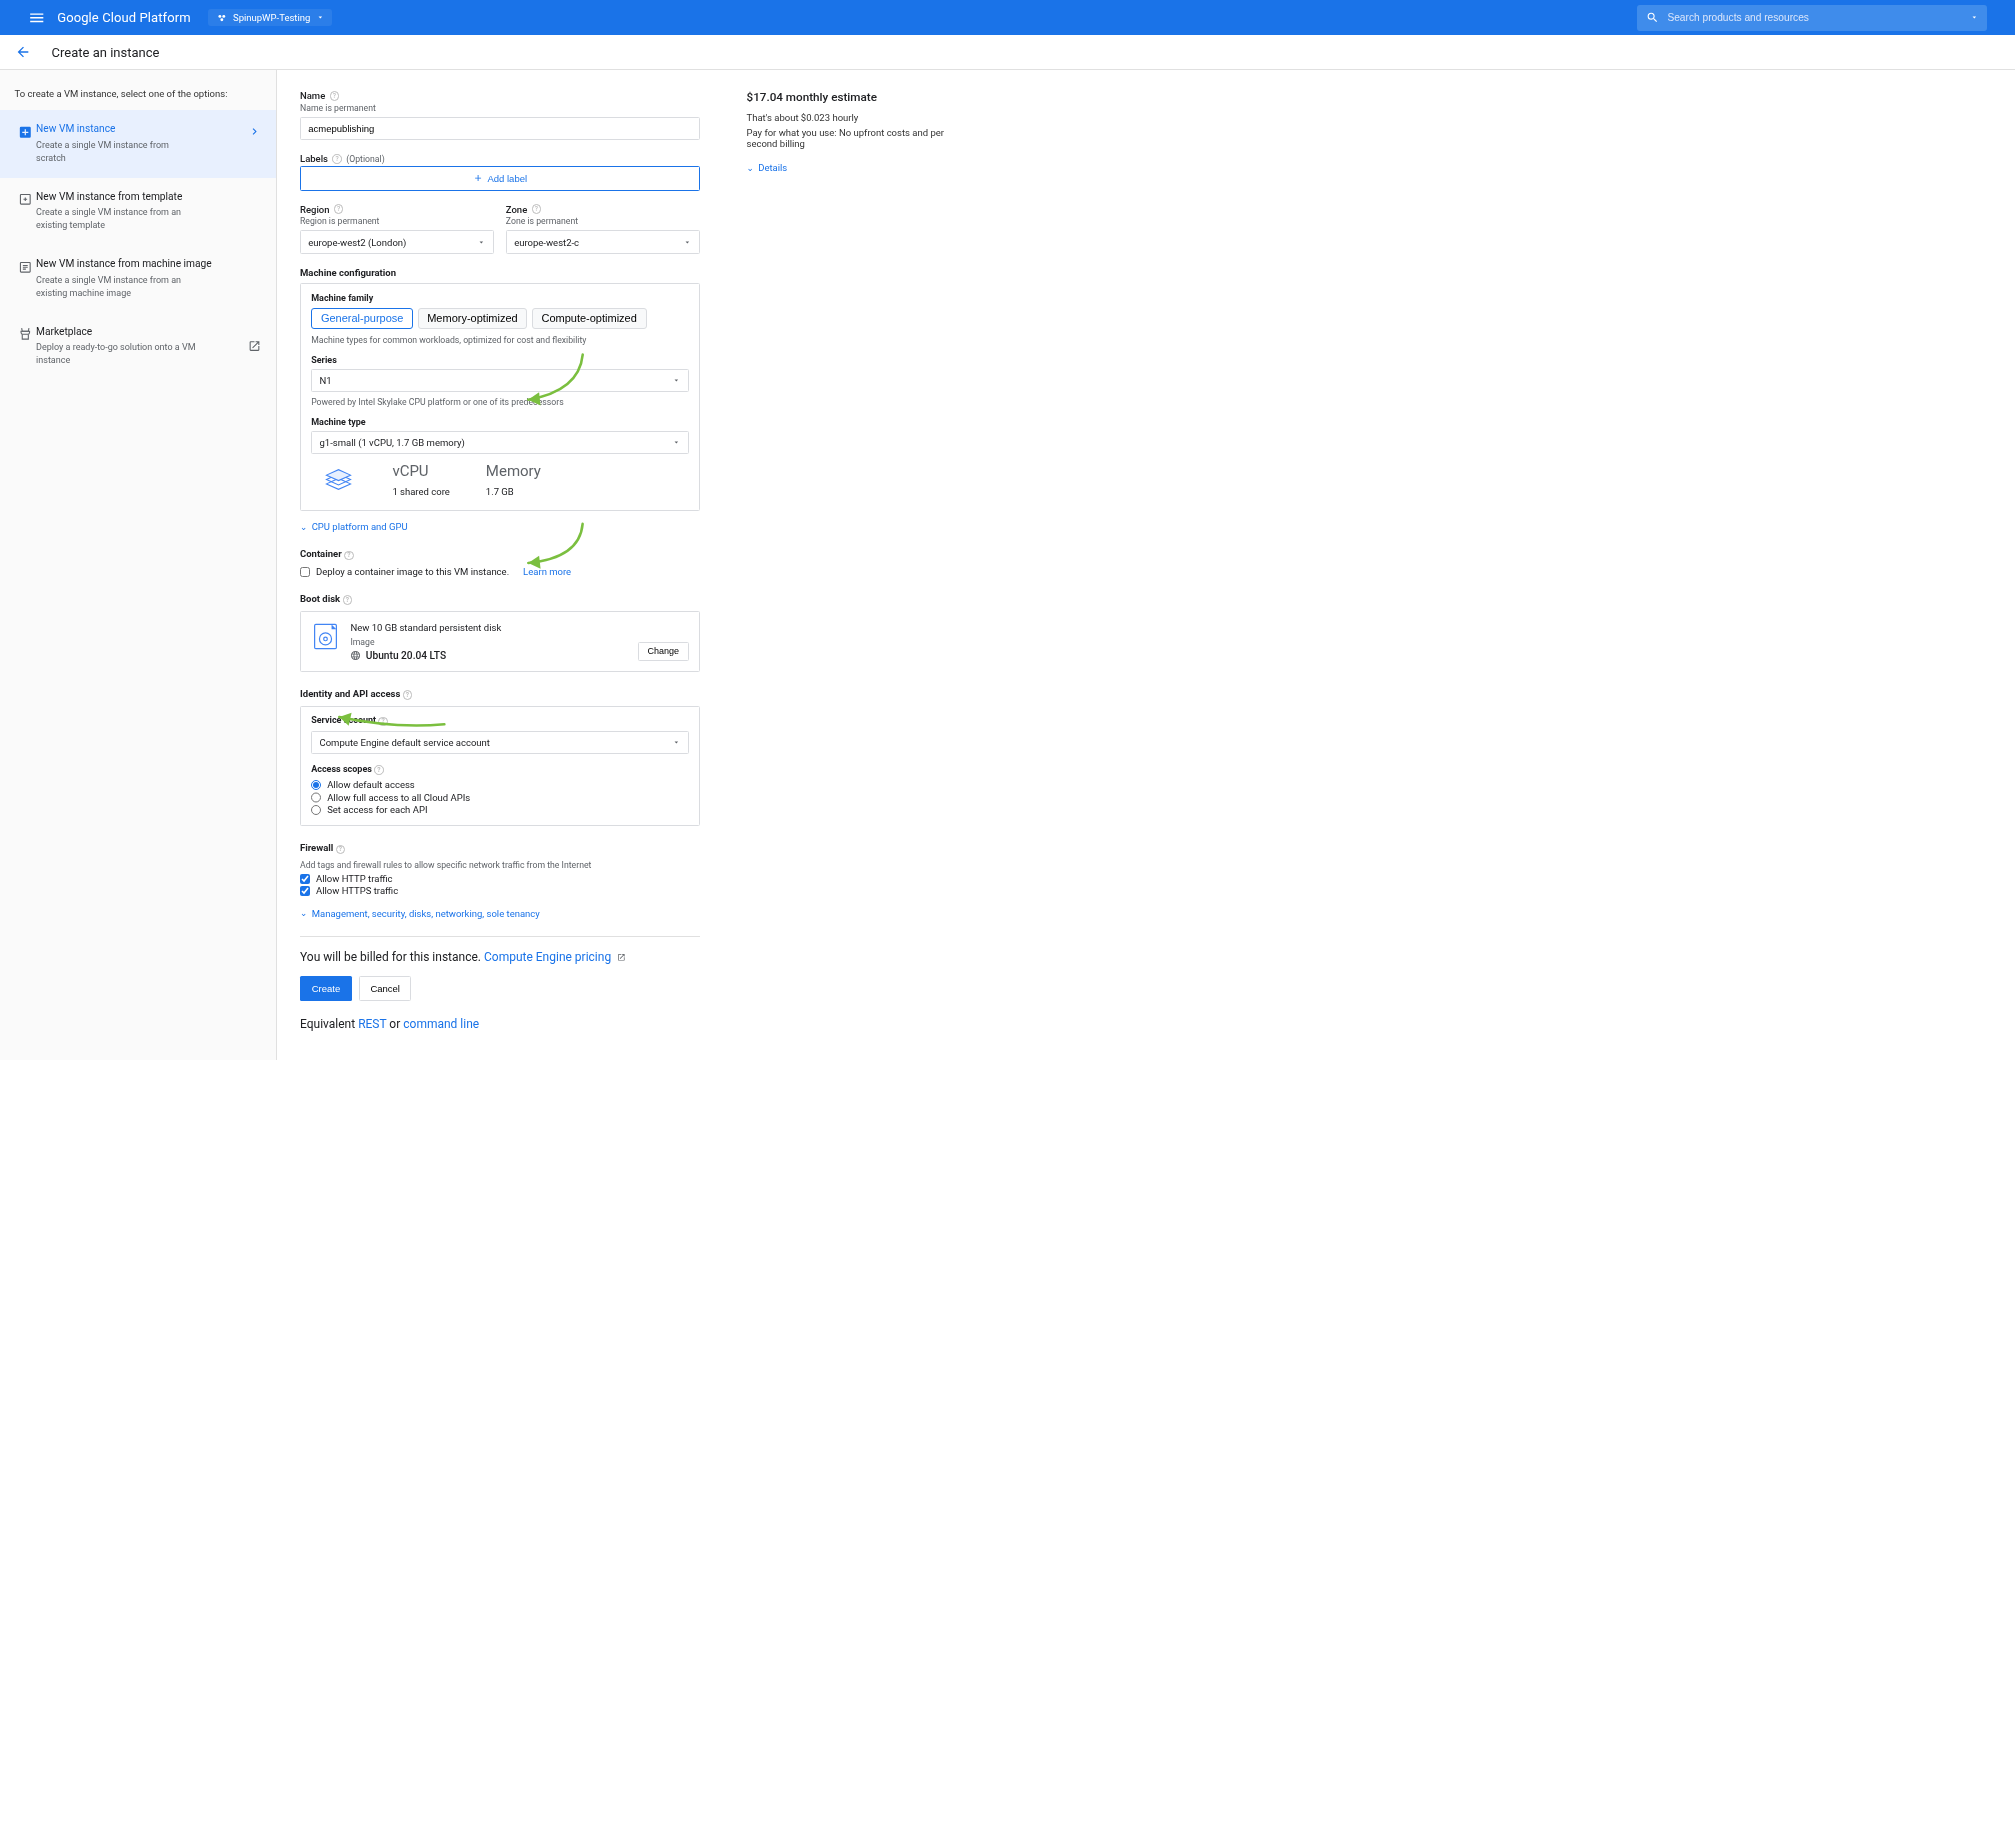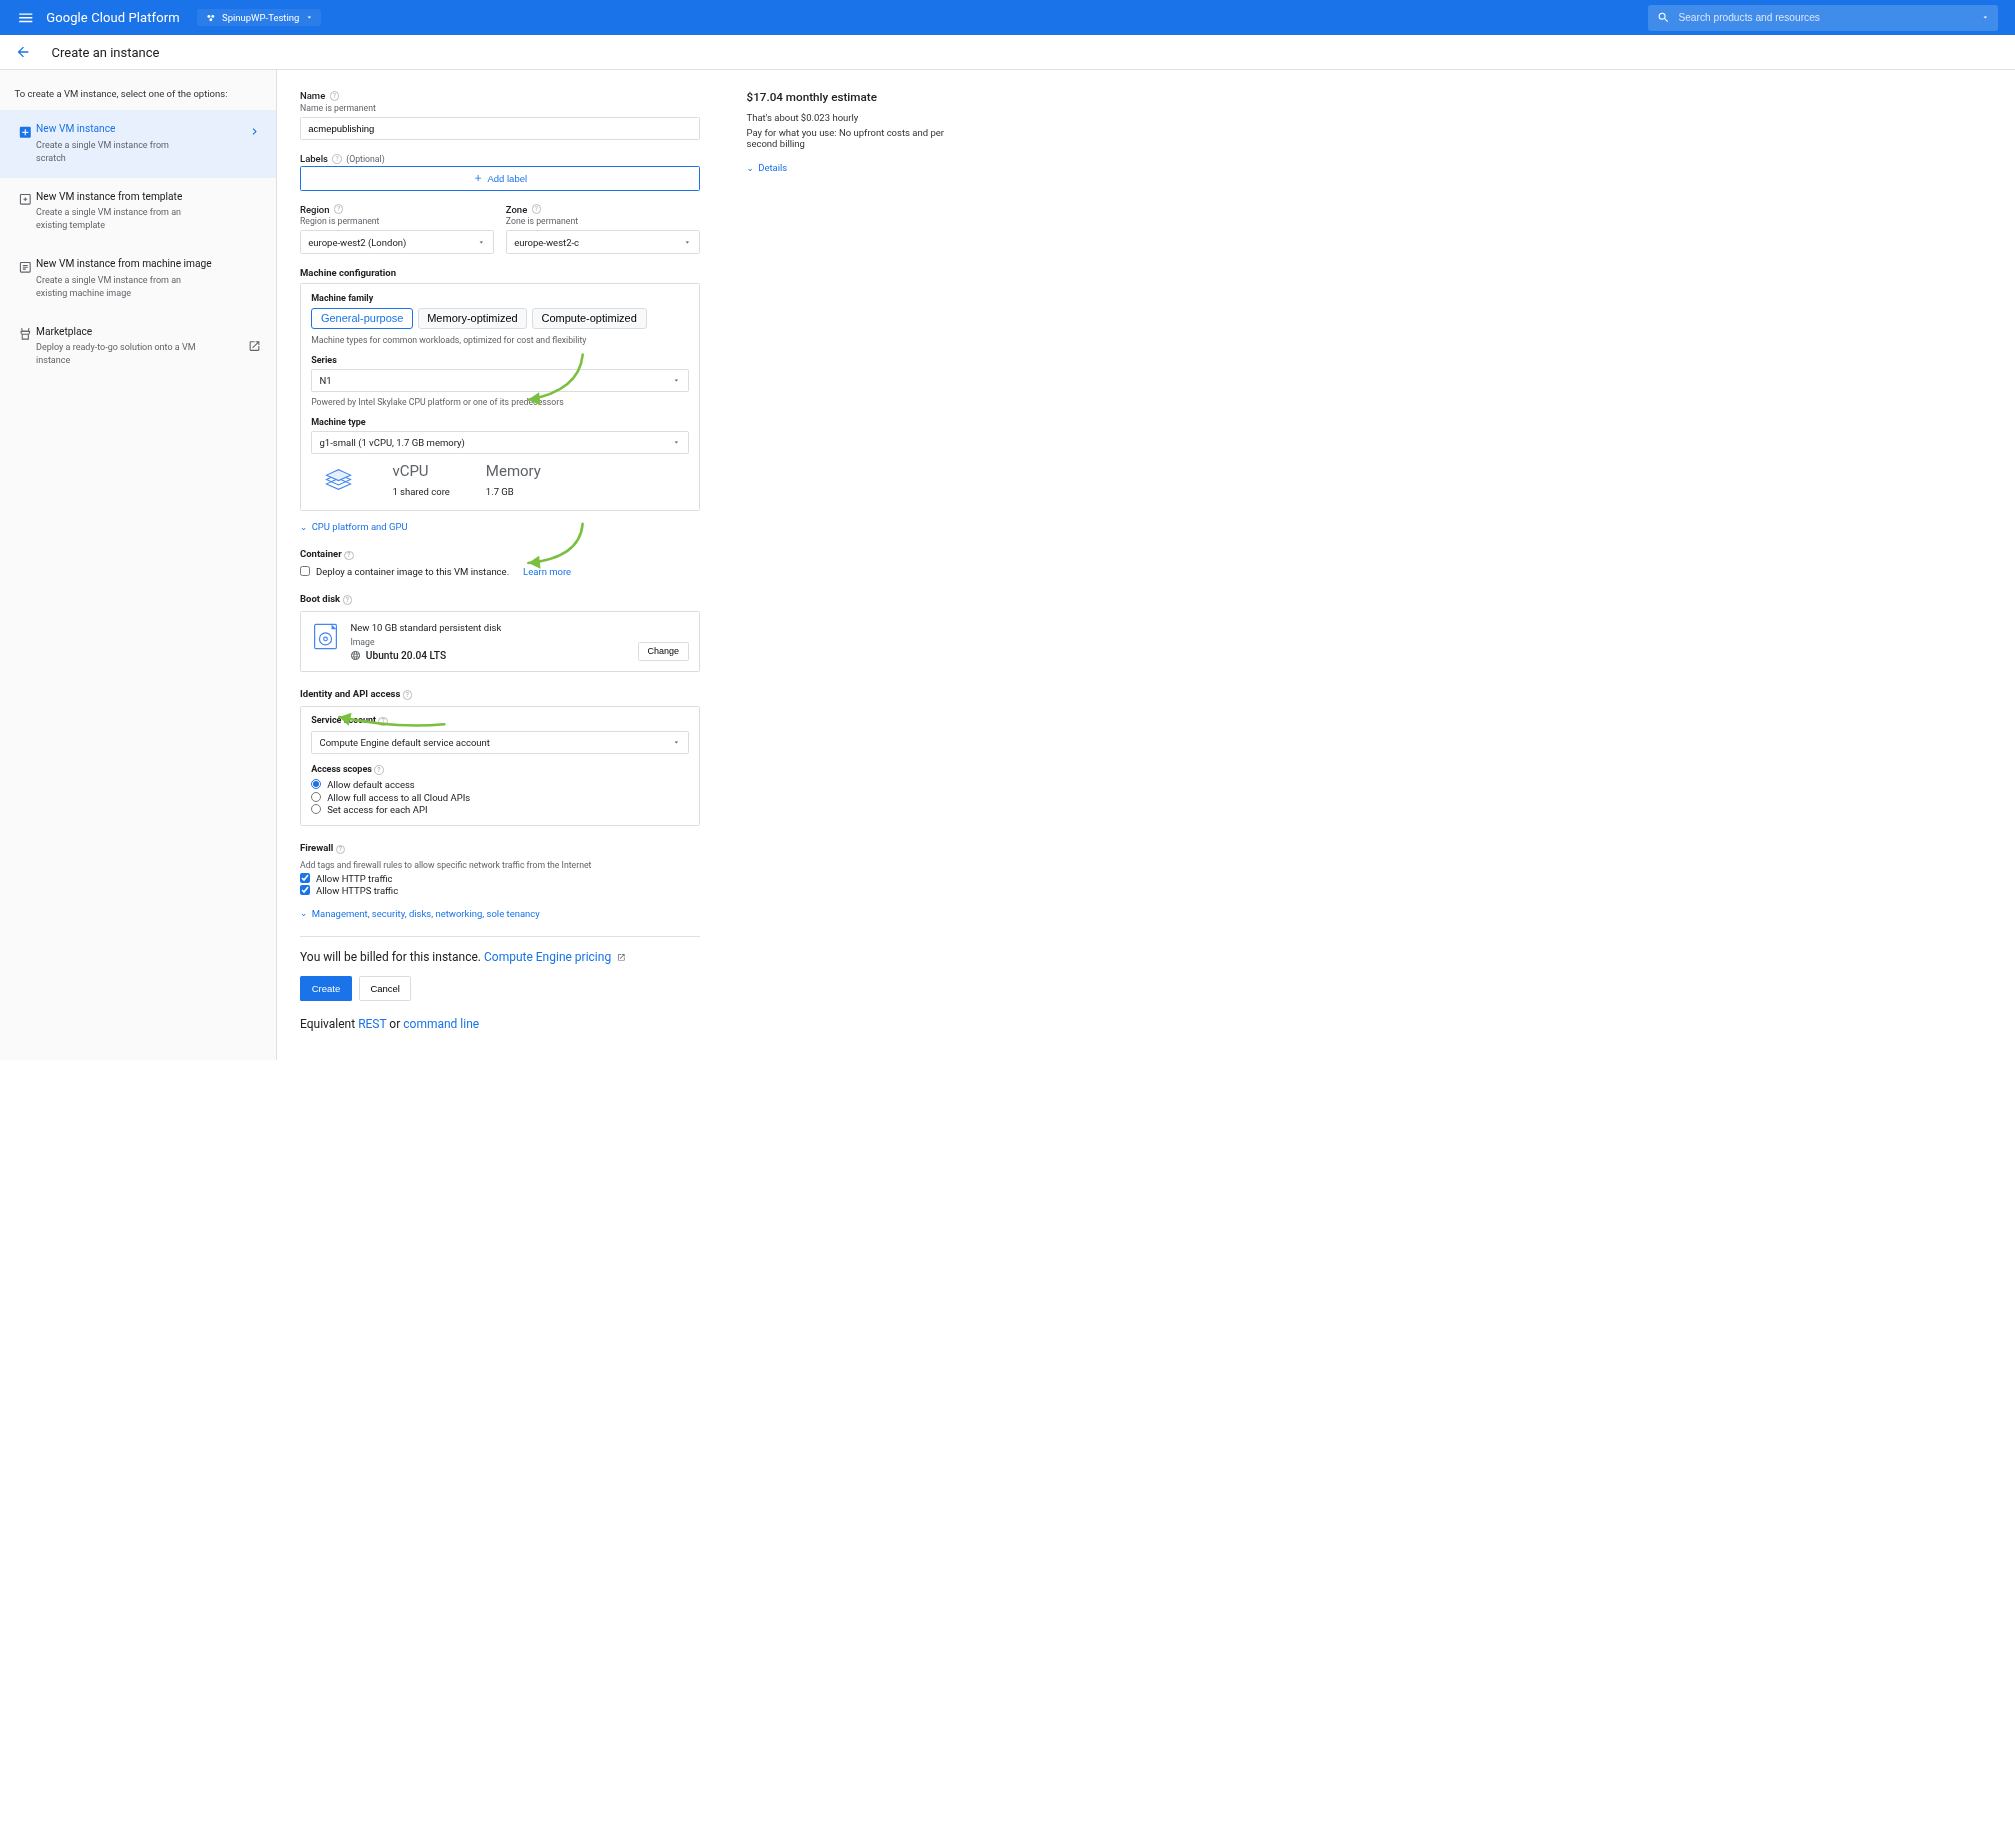--- a/index.html
+++ b/index.html
@@ -1,19 +1,19 @@
 <!DOCTYPE html>
 <html style="font-size:11.7px"><head>
 <meta charset="utf-8">
 <style>
 * { box-sizing: border-box; margin: 0; padding: 0; }
 body { font-family: Roboto, Arial, sans-serif; font-size: 9.5px; color: #202124; background: #fff; }
 
 
-.gcp-header { background: #1a73e8; color: #fff; height: 35px; display: flex; align-items: center; padding: 0 17px; gap: 11.7px; }
+.gcp-header { background: #1a73e8; color: #fff; height: 35px; display: flex; align-items: center; padding: 0 28px; gap: 11.7px; }
 .gcp-header .menu-icon { width: 17.5px; height: 17.5px; cursor: pointer; }
 .gcp-header .logo { font-size: 13px; font-weight: 400; letter-spacing: 0.1px; }
 .gcp-header .project-selector { display: flex; align-items: center; gap: 5.8px; margin-left: 5.8px; cursor: pointer; background: rgba(255,255,255,0.08); padding: 2.9px 7.3px; border-radius: 2.9px; }
 .gcp-header .project-selector svg { width: 11.7px; height: 11.7px; }
 .gcp-header .spacer { flex: 1; }
 .gcp-header .search-bar { background: #3f8ceb; width: 350px; height: 26px; display: flex; align-items: center; padding: 0 8.7px; border-radius: 2.9px; gap: 8.7px; }
 .gcp-header .search-bar input { background: transparent; border: none; outline: none; color: #fff; flex: 1; font-size: 10.2px; }
 .gcp-header .search-bar input::placeholder { color: #dbe6fb; }
 
 
@@ -63,21 +63,21 @@
 .desc-text { font-size: 8.7px; color: #5f6368; }
 
 .machine-summary { display:flex; gap: 36px; padding: 7.3px 10.2px 2.9px; align-items:flex-start;}
 .machine-summary .icon3d svg { width: 35px; height:35px; }
 .spec-col .spec-h { font-size:15px; color:#5f6368; margin-bottom:5.8px;}
 .spec-col .spec-v { font-size:9.5px; }
 
 .expand-link { color:#1a73e8; font-size:9.5px; display:inline-flex; align-items:center; gap:4.4px; cursor:pointer; margin-top:10.2px;}
 .expand-caret { color:#1a73e8; font-size:8.7px;}
 
-.checkbox-row, .radio-row { display:flex; align-items:flex-start; gap:5.8px; font-size:9.5px; margin:1.5px 0;}
+.checkbox-row, .radio-row { display:flex; align-items:flex-end; gap:5.8px; font-size:9.5px; margin:1.5px 0;}
 .checkbox-row input, .radio-row input { width:10.2px; height:10.2px; accent-color:#1a73e8;}
 
 .boot-card { border:0.7px solid #dadce0; padding: 10.2px; display:flex; gap:10.2px; align-items:flex-start; border-radius:1.5px;}
 .boot-card .disk-icon svg { width:29px; height:29px;}
 .boot-card .boot-info { flex:1;}
 .boot-card .boot-title { font-size:9.5px; margin-bottom:4.4px;}
 .boot-card .image-lbl { font-size:8.7px; color:#5f6368; margin-bottom:2.9px;}
 .boot-card .os-line { font-size:10.2px; font-weight:500; display:flex; align-items:center; gap:4.4px;}
 .change-btn { border:0.7px solid #dadce0; background:#fff; padding:3.6px 8.7px; font-size:9px; cursor:pointer; border-radius:1.5px; align-self:flex-end; margin-top:auto;}
 

